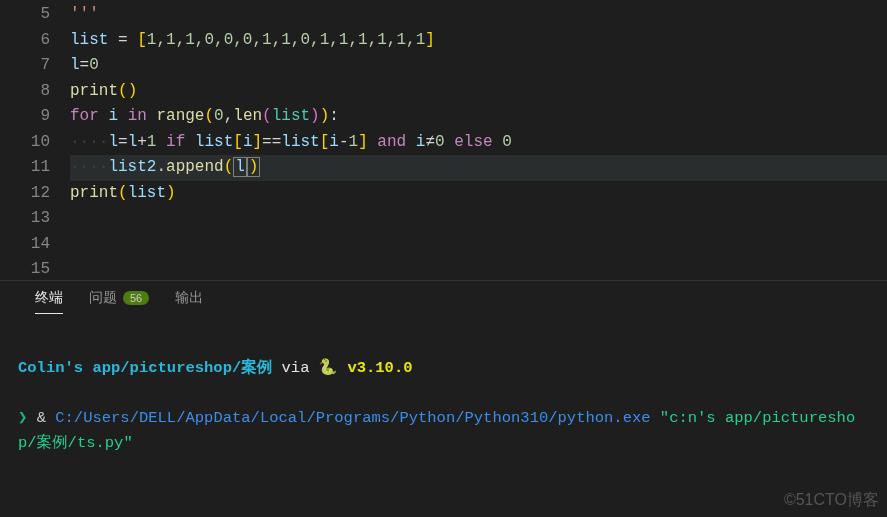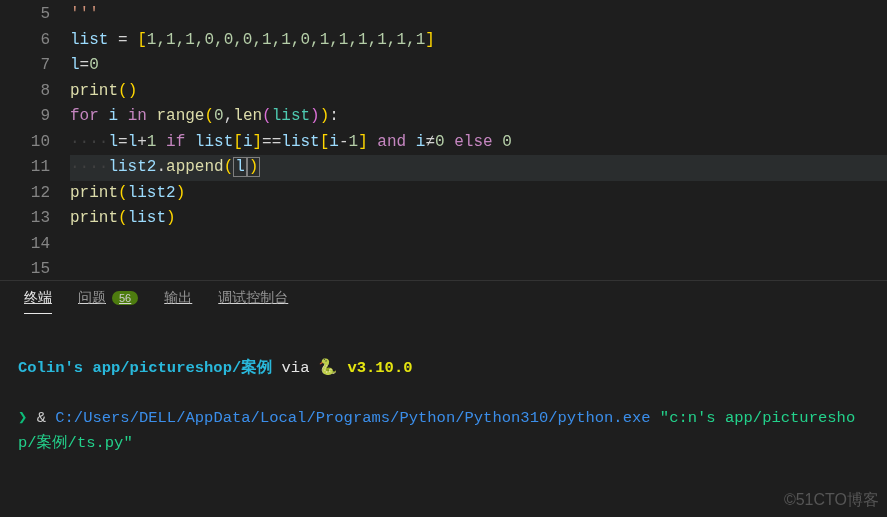--- a/index.html
+++ b/index.html
@@ -51,27 +51,26 @@
   .dot { color: #404040; }
   .paren { color: #ffd700; }
   .paren2 { color: #da70d6; }
   .brack { color: #ffd700; }
   .builtin { color: #4ec9b0; }
 
   .panel-tabs {
     display: flex;
     align-items: center;
     height: 35px;
-    padding-left: 24px;
+    padding-left: 35px;
     gap: 26px;
     border-top: 1px solid #333;
     background: #1e1e1e;
     font-size: 14px;
     font-family: -apple-system, 'Segoe UI', sans-serif;
-    text-decoration: underline;
   }
   .tab {
     color: #969696;
     cursor: pointer;
     display: flex;
     align-items: center;
     gap: 6px;
     padding: 6px 0;
   }
   .tab.active {
@@ -131,40 +130,36 @@
     <div>15</div>
   </div>
   <div class="code">
     <div class="line"><span class="str">'''</span></div>
     <div class="line"><span class="var">list</span><span class="op"> = </span><span class="brack">[</span><span class="num">1,1,1,0,0,0,1,1,0,1,1,1,1,1,1</span><span class="brack">]</span></div>
     <div class="line"><span class="var">l</span><span class="op">=</span><span class="num">0</span></div>
     <div class="line"><span class="fn">print</span><span class="paren">(</span><span class="paren">)</span></div>
     <div class="line"><span class="kw">for</span><span class="var"> i </span><span class="kw">in</span><span> </span><span class="fn">range</span><span class="paren">(</span><span class="num">0</span><span>,</span><span class="fn">len</span><span class="paren2">(</span><span class="builtin">list</span><span class="paren2">)</span><span class="paren">)</span><span>:</span></div>
     <div class="line"><span class="dot">····</span><span class="var">l</span><span>=</span><span class="var">l</span><span>+</span><span class="num">1</span><span> </span><span class="kw">if</span><span class="var"> list</span><span class="paren">[</span><span class="var">i</span><span class="paren">]</span><span>==</span><span class="var">list</span><span class="paren">[</span><span class="var">i</span><span>-</span><span class="num">1</span><span class="paren">]</span><span class="kw"> and </span><span class="var">i</span><span>≠</span><span class="num">0</span><span class="kw"> else </span><span class="num">0</span></div>
     <div class="line highlight"><span class="dot">····</span><span class="var">list2</span><span>.</span><span class="fn">append</span><span class="paren">(</span><span class="cursor-box"><span class="var">l</span></span><span class="paren cursor-box">)</span></div>
-    <div class="line"><span class="fn">print</span><span class="paren">(</span><span class="var">list2</span><span class="paren">)</span></div>
     <div class="line"><span class="fn">print</span><span class="paren">(</span><span class="var">list</span><span class="paren">)</span></div>
     <div class="line"></div>
   </div>
 </div>
 
 <div class="panel-tabs">
   <div class="tab active">
       <span>终端</span>
     </div>
   <div class="tab">
       <span>问题</span>
       <span class="badge">56</span>
     </div>
   <div class="tab">
       <span>输出</span>
     </div>
-  <div class="tab">
-      <span>调试控制台</span>
-    </div>
 </div>
 
 <div class="terminal">
 <div><span class="t-cyan">Colin's app/pictureshop/案例</span><span class="t-white"> via </span><span class="t-yellowbox">🐍</span><span class="t-yellow"> v3.10.0</span></div>
 <div><span class="t-green">❯</span><span class="t-gray"> &amp; </span><span class="t-blue">C:/Users/DELL/AppData/Local/Programs/Python/Python310/python.exe</span><span class="t-str"> "c:n's app/pictureshop/案例/ts.py"</span></div>
 <div style="height:22px"></div>
 
 
 </div>
 

